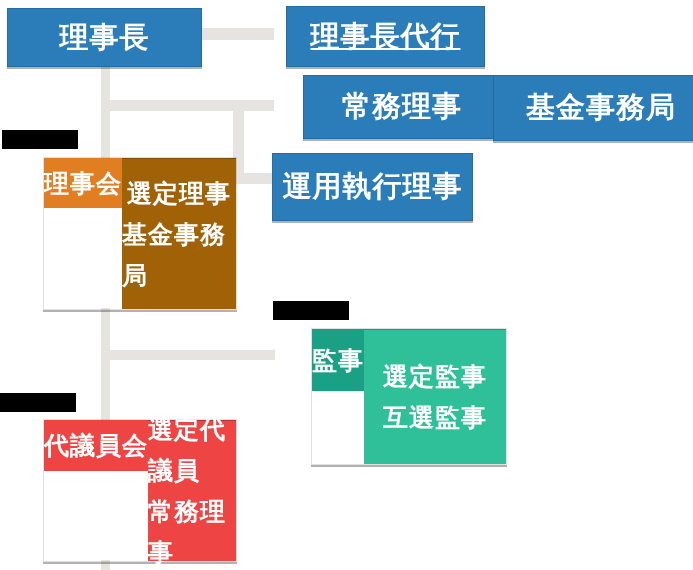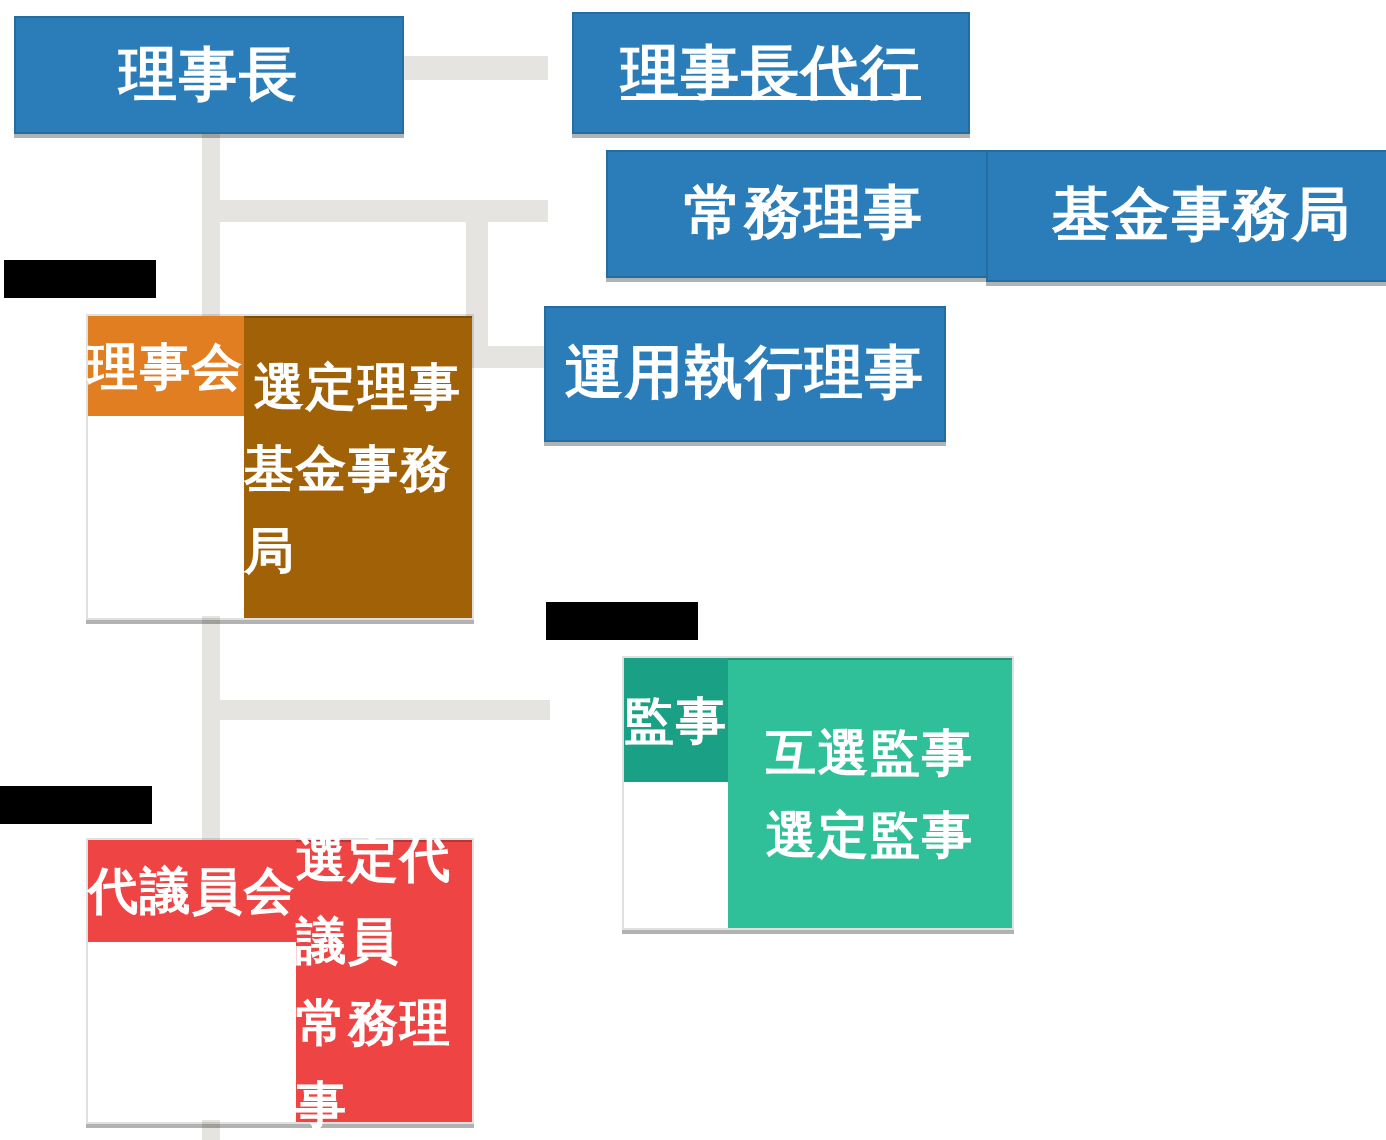--- a/index.html
+++ b/index.html
@@ -111,22 +111,22 @@
     <div class="hd orange-hd">理事会</div>
     <div class="bd orange-bd">
       <div>選定理事</div>
       <div>基金事務局</div>
     </div>
   </div>
 
   <div class="node compound" id="n-auditors">
     <div class="hd green-hd">監事</div>
     <div class="bd green-bd">
+      <div>選定監事</div>
       <div>互選監事</div>
-      <div>選定監事</div>
     </div>
   </div>
 
   <div class="node compound" id="n-delegates">
     <div class="hd purple-hd">代議員会</div>
     <div class="bd purple-bd">
       <div>選定代議員</div>
       <div>常務理事</div>
     </div>
   </div>

